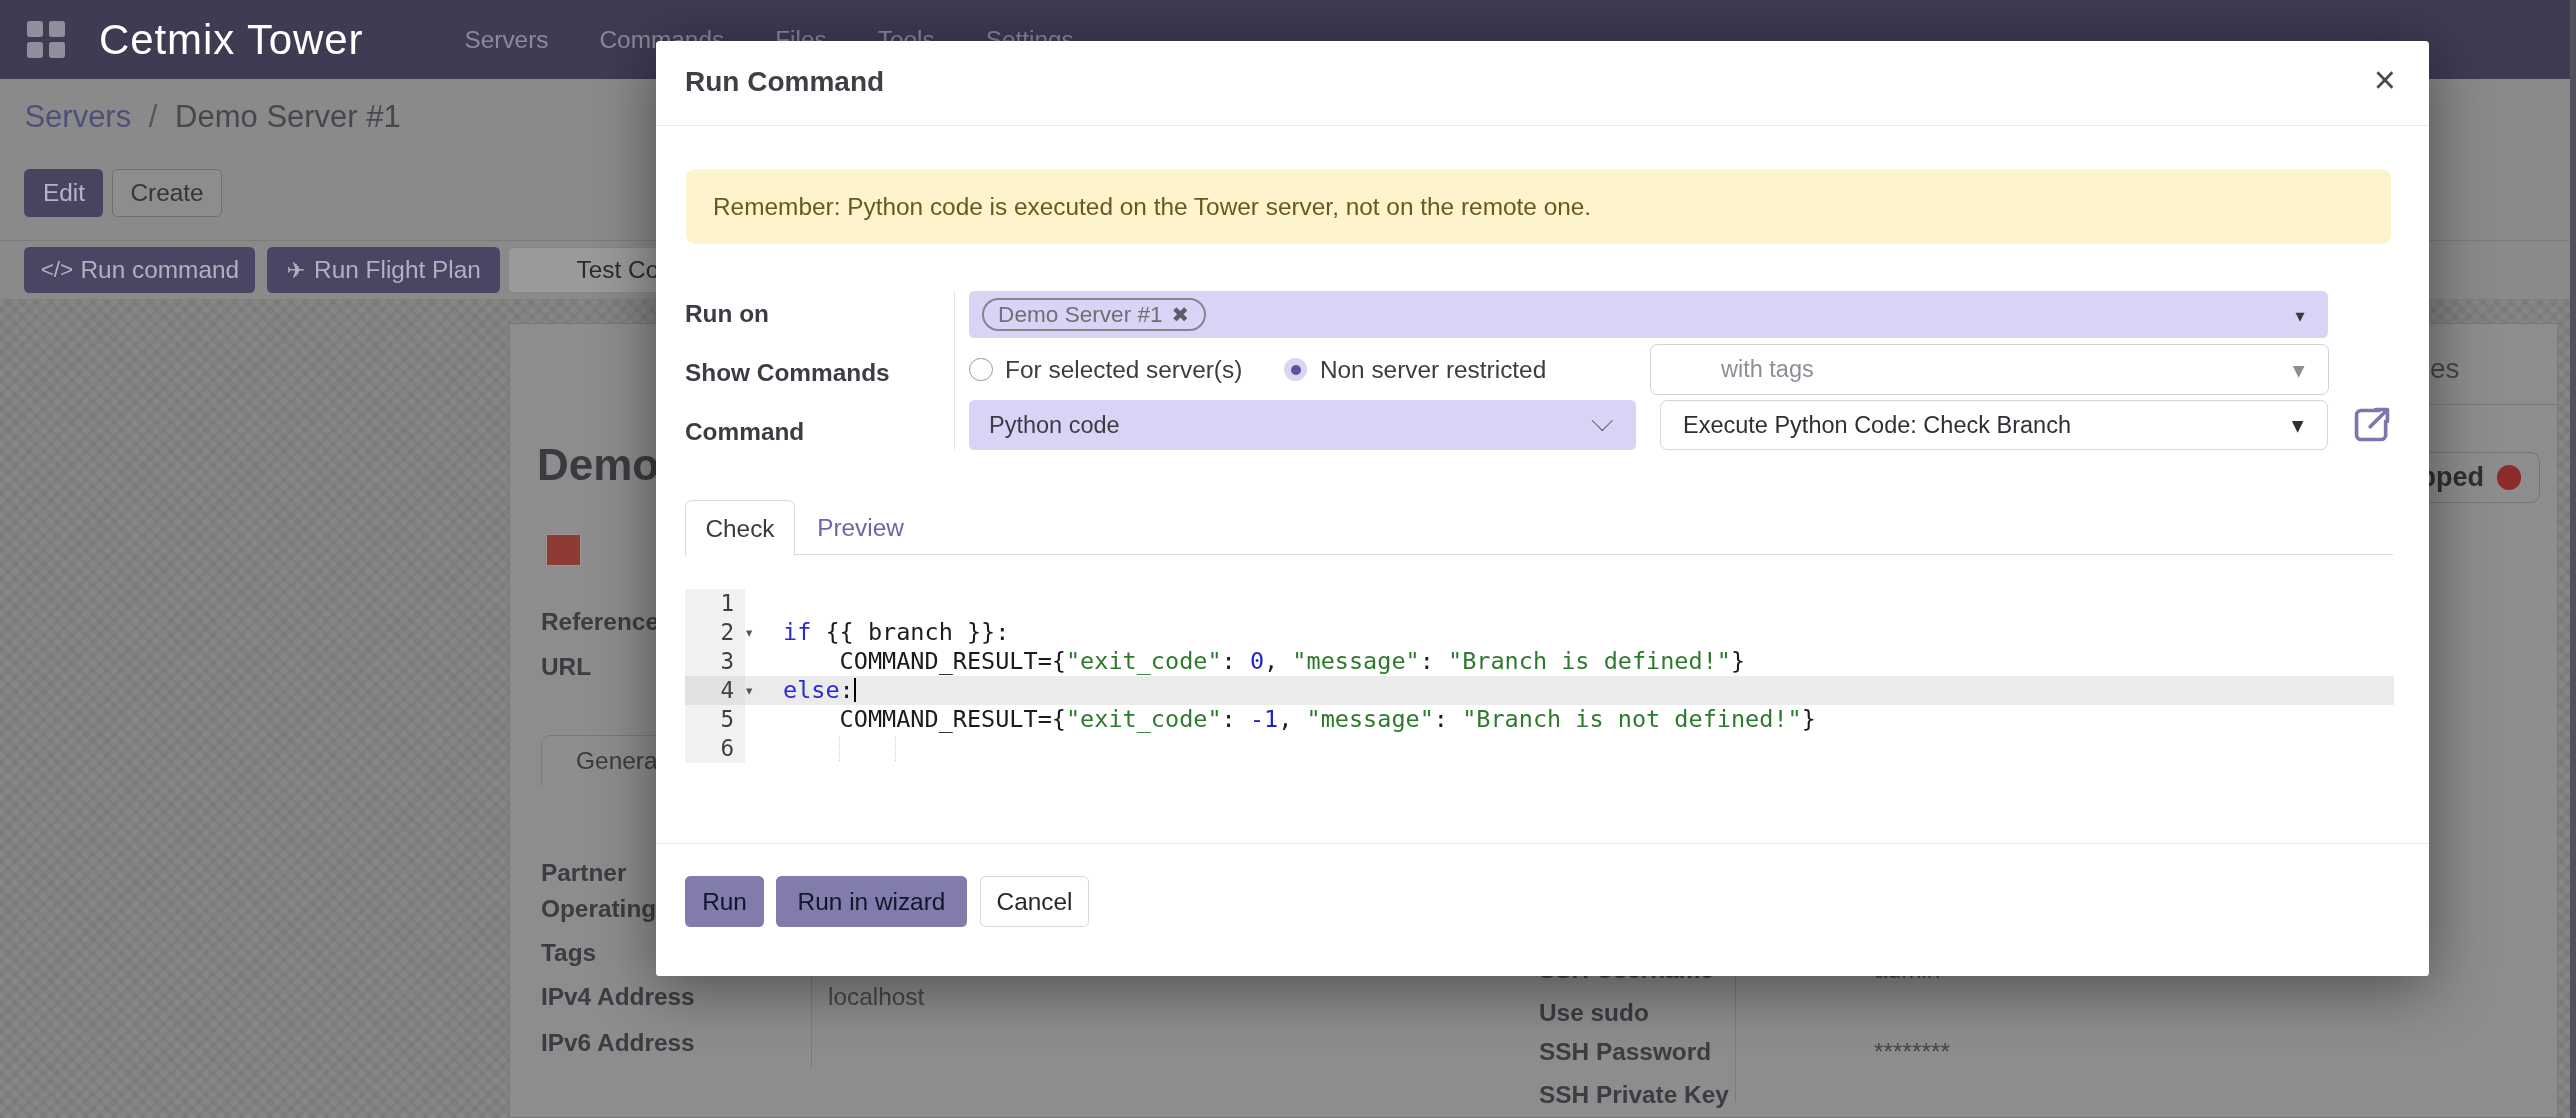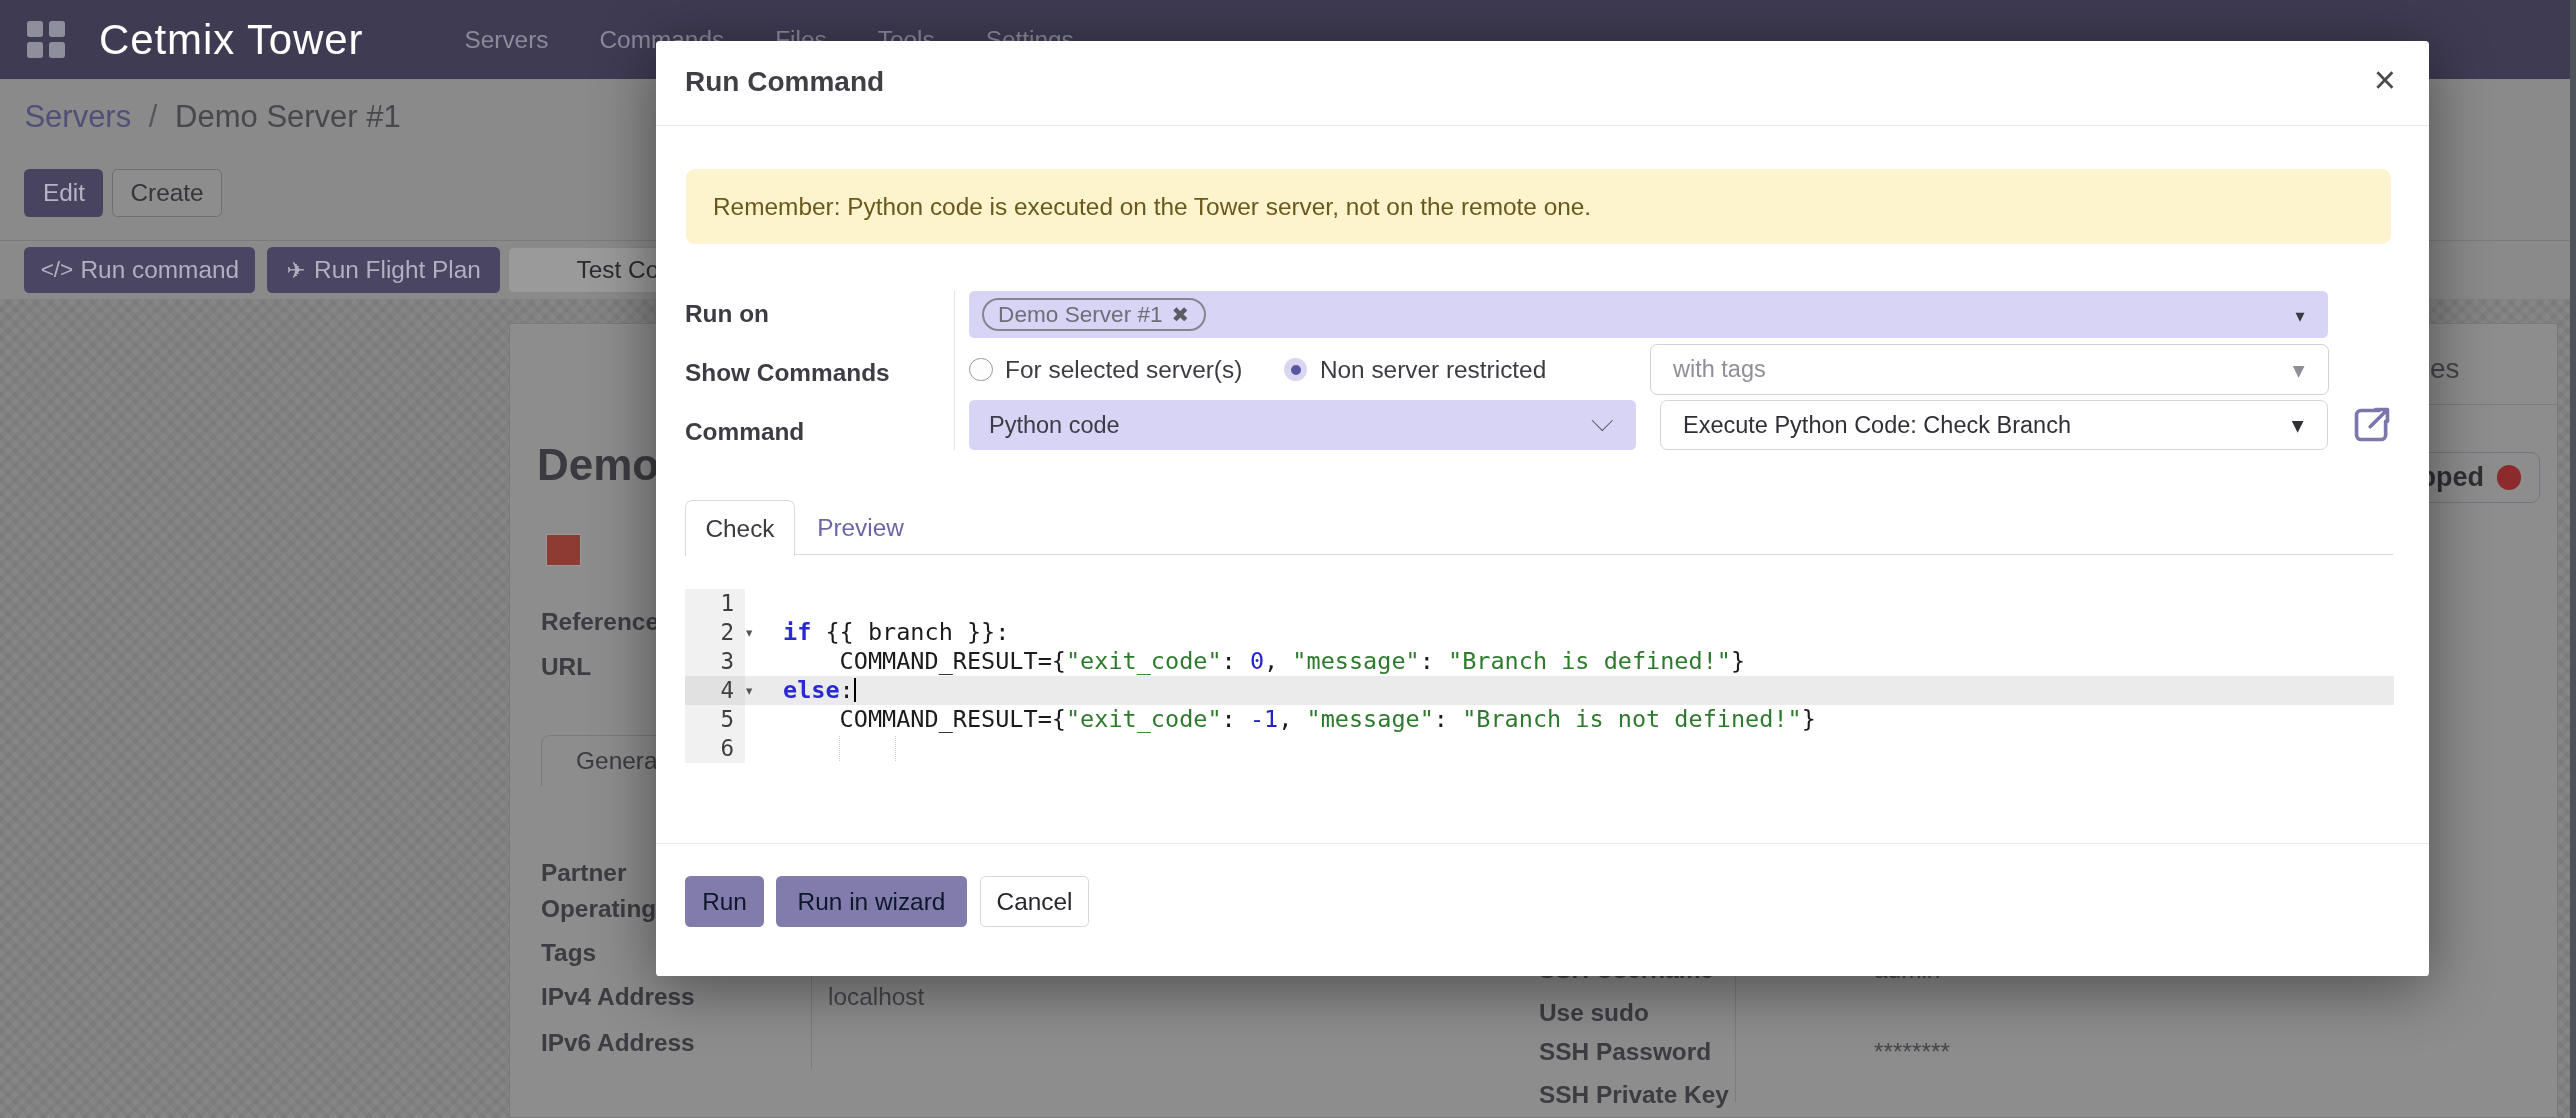--- a/index.html
+++ b/index.html
@@ -81,21 +81,21 @@
   .caret-right{position:absolute;right:23.5px;top:50%;transform:translateY(-50%);}
 
   .radio-row{left:313px;top:303px;height:51px;display:flex;align-items:center;gap:12.6px;}
   .radio{width:23.5px;height:23.5px;border-radius:50%;box-sizing:border-box;}
   .radio-off{border:1.8px solid #97979f;background:#fdfdfd;}
   .radio-on{background:#d9d6f2;display:flex;align-items:center;justify-content:center;}
   .radio-on i{width:10px;height:10px;border-radius:50%;background:#5a55a0;}
   .radio-label{font-size:24.4px;color:#3c3c44;white-space:nowrap;}
   .radio-gap{width:16.3px;}
   .withtags{left:994px;top:303px;width:679px;height:51px;background:#fff;border:1.8px solid #d0d0d8;
-            border-radius:7.2px;box-sizing:border-box;display:flex;align-items:center;}
+            border-radius:7.2px;box-sizing:border-box;display:flex;align-items:center;padding-left:48px;}
   .withtags span{margin-left:22px;font-size:23.5px;color:#8e8e98;}
 
   .sel1{left:313px;top:359px;width:667px;height:50px;background:#d7d4f6;border-radius:5.4px;
         display:flex;align-items:center;}
   .sel1 span{margin-left:20px;font-size:23.5px;color:#3c3c44;}
   .chev-thin{position:absolute;right:27px;top:12.6px;width:13.5px;height:13.5px;
              border-right:1.8px solid #55555c;border-bottom:1.8px solid #55555c;transform:rotate(45deg);}
   .sel2{left:1004px;top:359px;width:668px;height:50px;background:#fff;border:1.8px solid #d4d4dc;
         border-radius:7.2px;box-sizing:border-box;display:flex;align-items:center;}
   .sel2 span{margin-left:22px;font-size:23.5px;color:#2f2f36;}
@@ -112,21 +112,21 @@
   .ed-row{position:relative;height:29px;}
   .ed-row.active{background:#ebebeb;}
   .ed-gutter{position:absolute;left:0;top:0;width:60px;height:29px;background:#f1f1f1;box-sizing:border-box;
              padding-right:11px;text-align:right;font-family:"DejaVu Sans Mono",monospace;
              font-size:22.6px;line-height:29px;color:#3f3f3f;}
   .ed-row.active .ed-gutter{background:#e1e1e1;}
   .ed-fold{position:absolute;left:61px;top:7.2px;font-size:12.6px;color:#55555c;
            font-family:"DejaVu Sans",sans-serif;cursor:pointer;}
   .ed-code{position:absolute;left:98px;top:0;font-family:"DejaVu Sans Mono",monospace;
            font-size:23.5px;line-height:29px;white-space:pre;color:#1b1b1b;}
-  .tok-kw{color:#2929d6;font-weight:bold;}
+  .tok-kw{color:#2929d6;}
   .tok-str{color:#2d7a2d;}
   .tok-num{color:#2222cc;}
   .ed-cursor{display:inline-block;width:1.8px;height:23.5px;background:#000;margin-bottom:-3.6px;}
   .ed-guide{position:absolute;top:1.8px;height:25px;border-left:0.9px dotted #cfcfcf;}
 
   .m-fline{left:0;top:802px;width:1773px;height:0.9px;background:#e8e8ee;}
   .btn-primary{background:#817cab;color:#0f172a;}
   .m-run{left:29px;top:835px;width:79px;height:51px;}
   .m-wizard{left:120px;top:835px;width:191px;height:51px;}
   .m-cancel{left:324px;top:835px;width:109px;height:51px;background:#fff;

